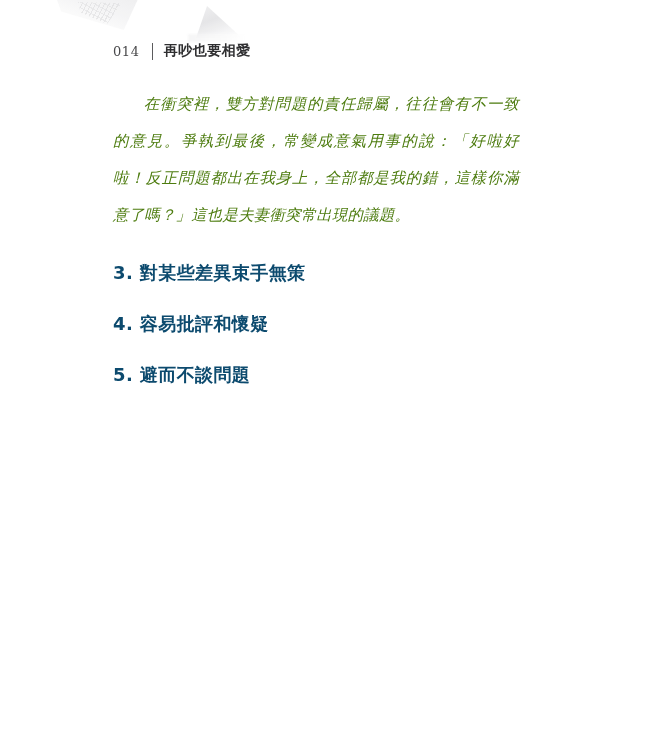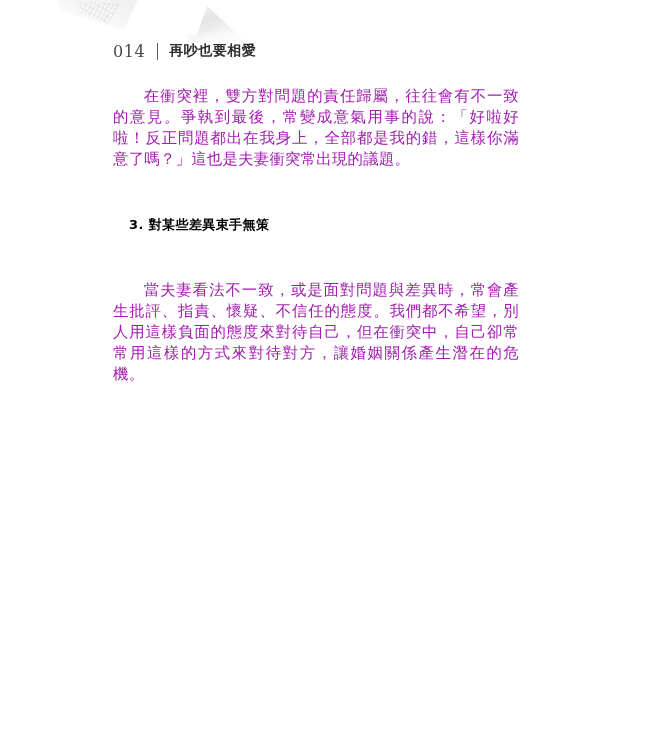--- a/index.html
+++ b/index.html
@@ -74,21 +74,21 @@
     position: absolute;
     left: 113px;
     top: 40px;
     display: flex;
     align-items: center;
     height: 22px;
     white-space: nowrap;
   }
   .folio {
     font-family: "DejaVu Serif", serif;
-    font-size: 16px;
+    font-size: 13px;
     letter-spacing: .6px;
     color: #4a4a4c;
   }
   .header-rule {
     width: 1px;
     height: 17px;
     background: #5b5b5d;
     margin: 0 11px 0 12px;
     display: inline-block;
   }
@@ -105,35 +105,36 @@
     position: absolute;
     left: 113px;
     top: 86px;
     width: 406px;
   }
 
   p.body-par {
     margin: 0;
     font-family: "DejaVu Serif", serif;
     font-size: 15.4px;
-    line-height: 21px;
-    color: #a21caf;
+    line-height: 37px;
+    color: #4d7c0f;
     text-align: justify;
     text-justify: inter-character;
     text-indent: 2em;
     letter-spacing: .25px;
+    font-style: italic;
   }
 
   h3.section-heading {
-    margin: 16px;
+    margin: 0;
     font-family: "DejaVu Sans", sans-serif;
-    font-size: 13px;
+    font-size: 18px;
     font-weight: bold;
     line-height: 24px;
-    color: #000000;
+    color: #0c4a6e;
     letter-spacing: .4px;
   }
 
   .gap-after-par { height: 27px; }
 </style>
 </head>
 <body>
 
 <div class="page">
 
@@ -151,22 +152,23 @@
   <div class="column">
 
     <p class="body-par">在衝突裡，雙方對問題的責任歸屬，往往會有不一致的意見。爭執到最後，常變成意氣用事的說：「好啦好啦！反正問題都出在我身上，全部都是我的錯，這樣你滿意了嗎？」這也是夫妻衝突常出現的議題。</p>
 
     <div class="gap-after-par"></div>
 
     <h3 class="section-heading">3. 對某些差異束手無策</h3>
 
     <div class="gap-after-par"></div>
 
-    <p class="body-par">當夫妻看法不一致，或是面對問題與差異時，常會產生批評、指責、懷疑、不信任的態度。我們都不希望，別人用這樣負面的態度來對待自己，但在衝突中，自己卻常常用這樣的方式來對待對方，讓婚姻關係產生潛在的危機。</p>
+    <h3 class="section-heading">4. 容易批評和懷疑</h3>
 
     <div class="gap-after-par"></div>
 
+    <h3 class="section-heading">5. 避而不談問題</h3>
 
     <div class="gap-after-par"></div>
 
   </div>
 
 </div>
 
 </body></html>

